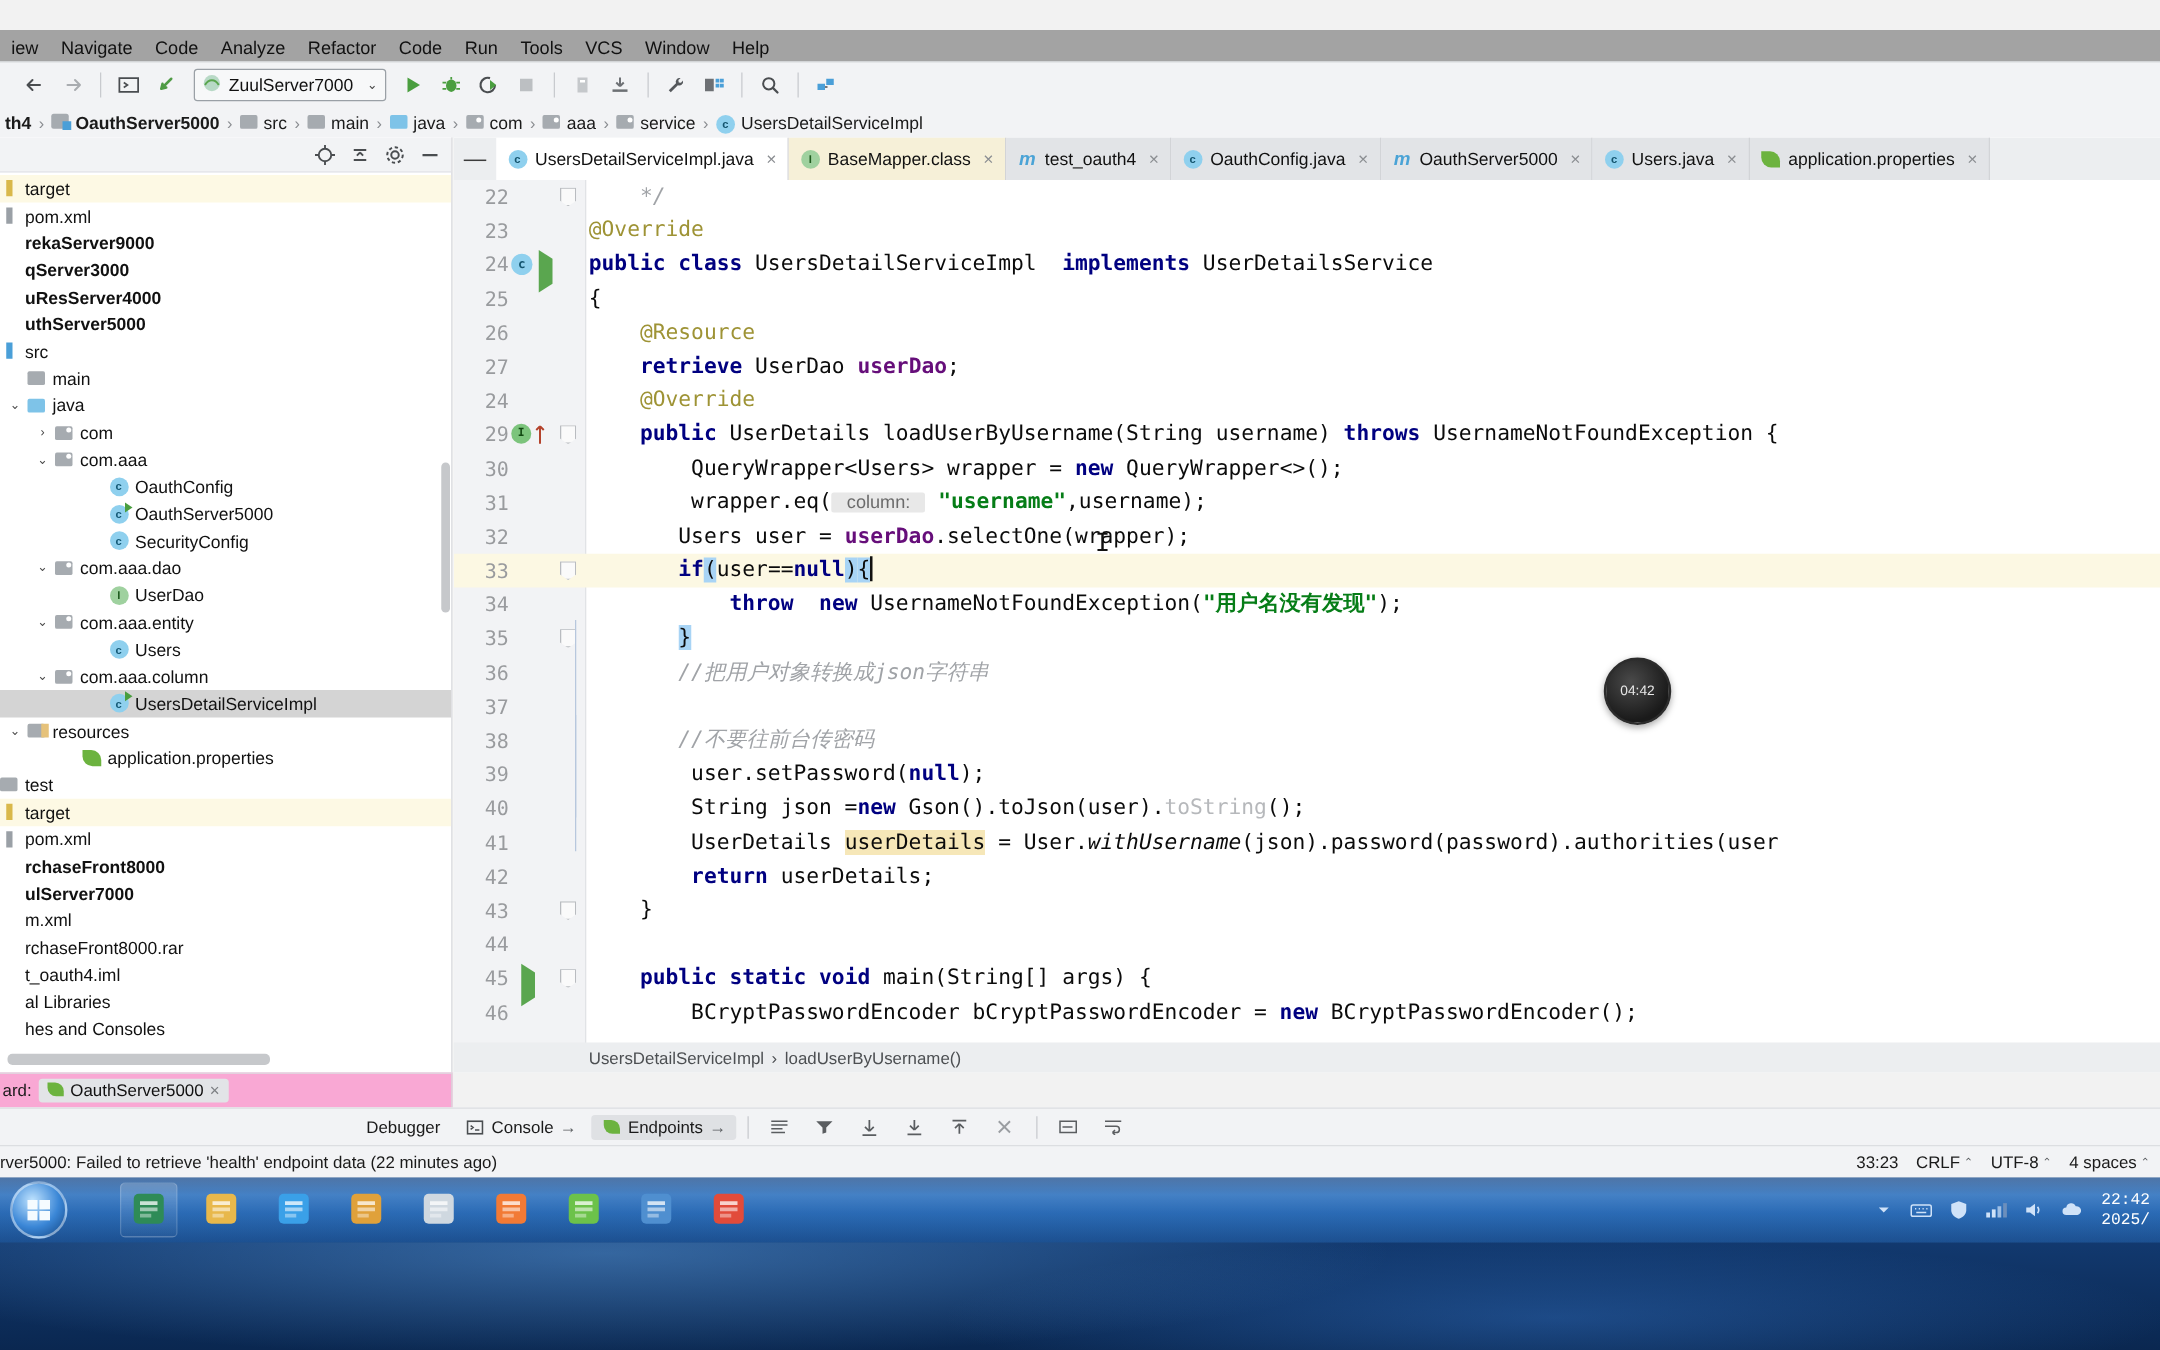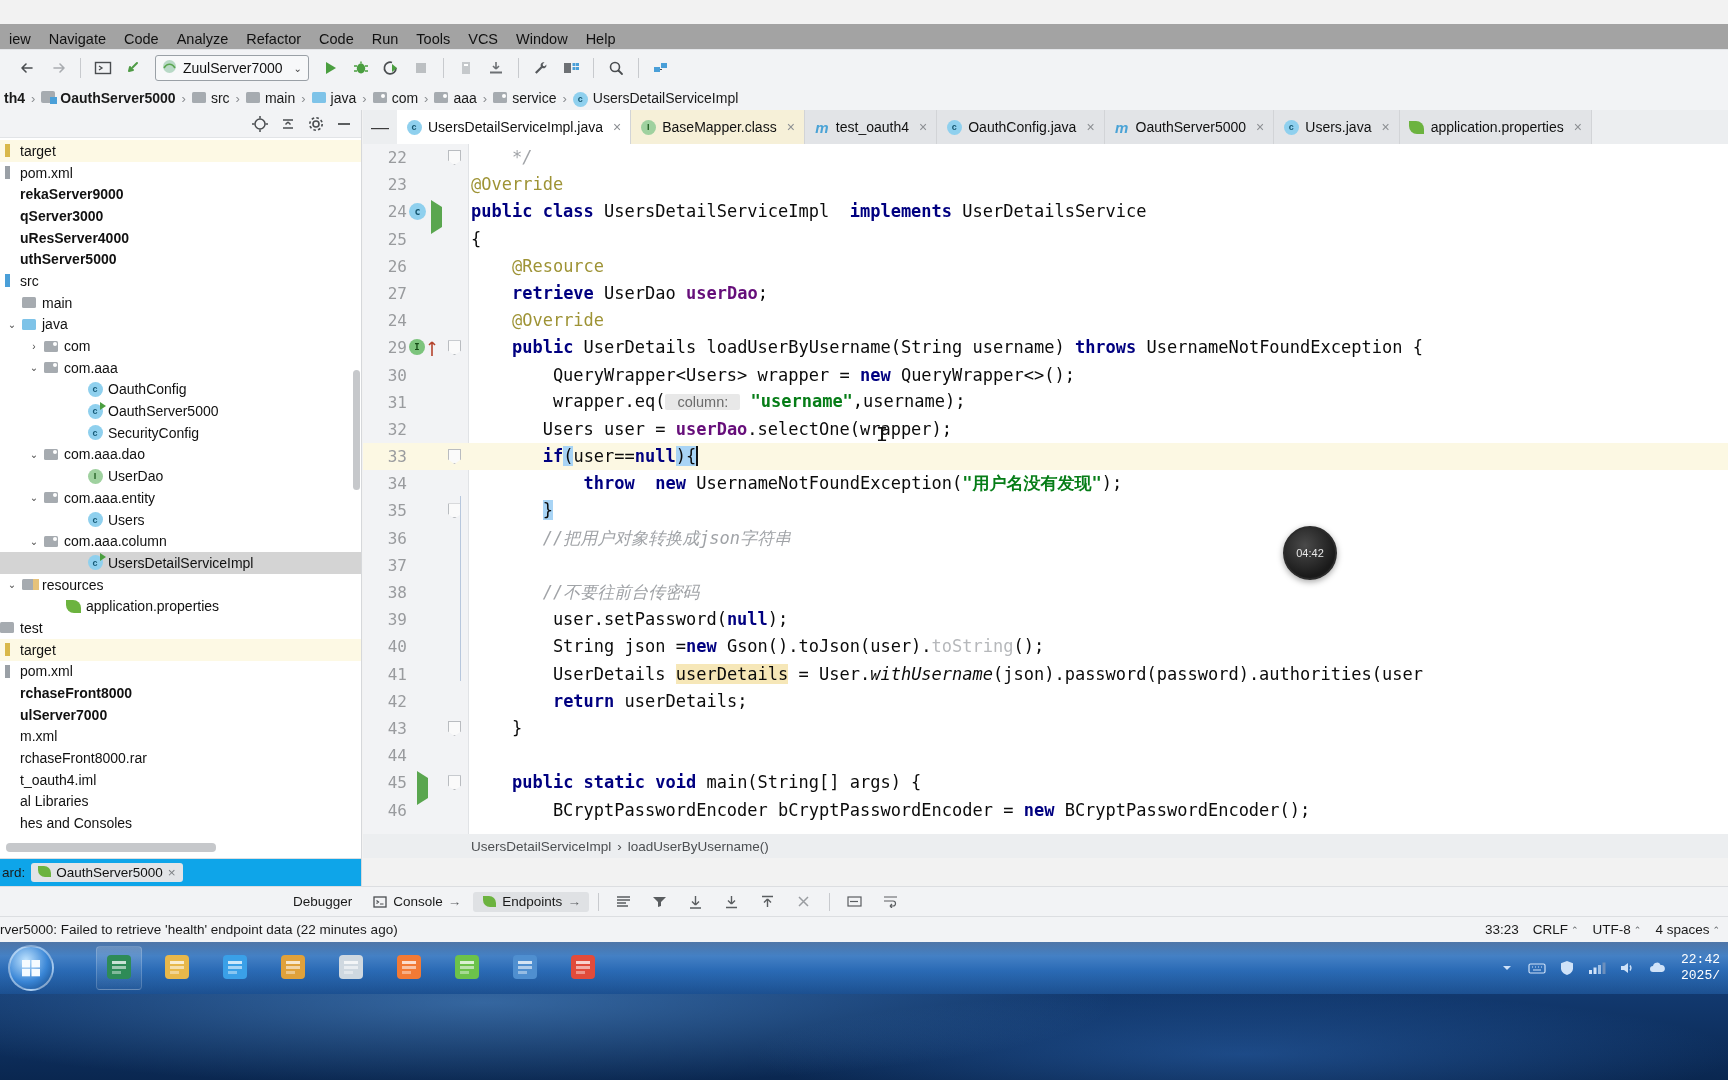--- a/index.html
+++ b/index.html
@@ -187,21 +187,21 @@
     border-top: 1px solid #dcdee1;
   }
   .bb-item { display: flex; align-items: center; gap: 5px; padding: 2px 8px; font-size: 13.5px; color: #1a1a1a; white-space: nowrap; }
   .bb-item.active { background: #dfe1e4; border-radius: 3px; }
   .bb-sep { width: 1px; height: 18px; background: #c8cace; margin: 0 5px; }
   .bb-icon { width: 16px; height: 16px; display: flex; align-items: center; justify-content: center; color: #4a4d50; }
 
   
   .leftbottom {
     position: absolute; left: 0; top: 858px; width: 362px; height: 28px;
-    background: #0ea5e9; display: flex; align-items: center; gap: 6px; padding-left: 2px;
+    background: #f9a8d4; display: flex; align-items: center; gap: 6px; padding-left: 2px;
     border-top: 1px solid #dcdee1; border-right: 1px solid #d6d8db;
   }
   .lb-chip { display: flex; align-items: center; gap: 5px; font-size: 13.5px; color: #111;
              background: #e2e4e7; border-radius: 3px; padding: 2px 7px; }
 
   
   .statusbar {
     position: absolute; left: 0; top: 916px; width: 1728px; height: 26px;
     background: #f2f3f5; display: flex; align-items: center;
     border-top: 1px solid #dcdee1; font-size: 13.5px; color: #1a1a1a;

